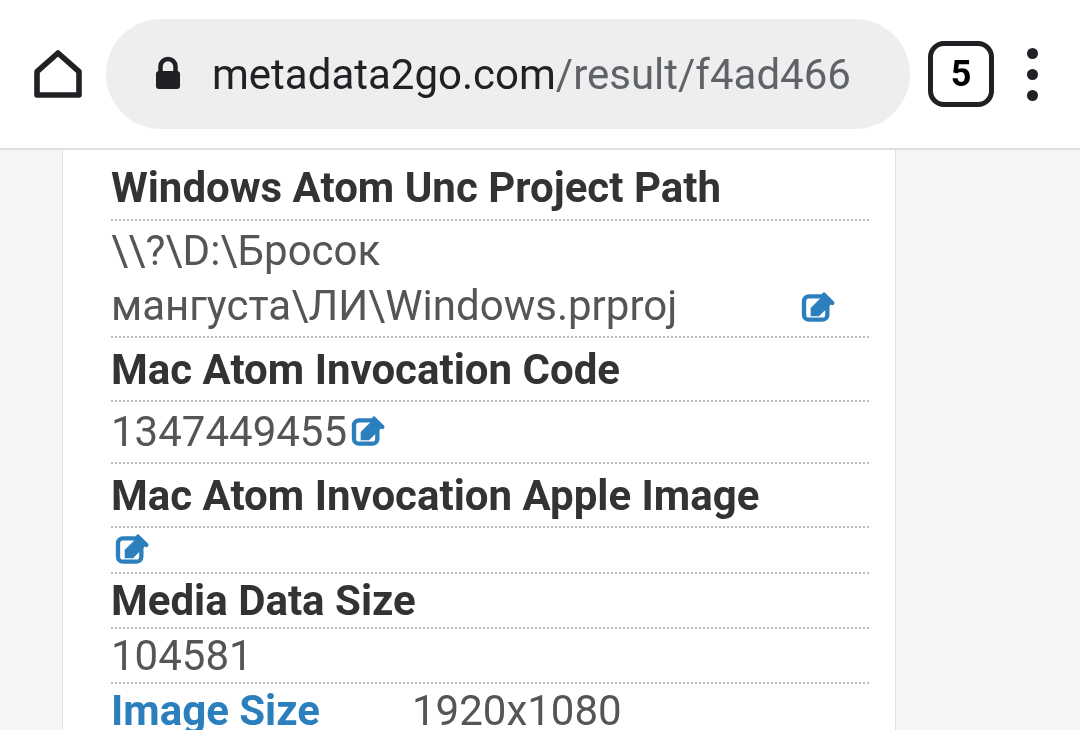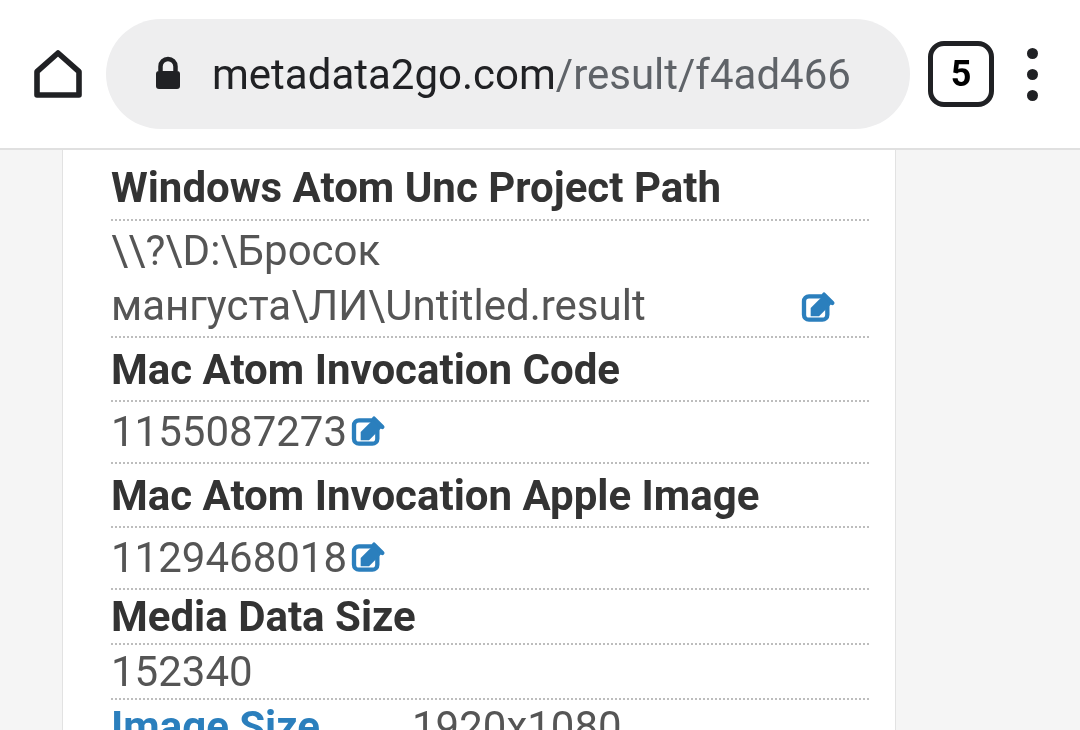--- a/index.html
+++ b/index.html
@@ -179,67 +179,66 @@
 
 <div class="page">
   <div class="card-wrap">
     <div class="card">
       <div class="rows">
 
         <div class="lbl-row">
           <div class="lbl">Windows Atom Unc Project Path</div>
         </div>
         <div class="val-row">
-          <div class="val">\\?\D:\Бросок мангуста\ЛИ\Untitled.result</div>
+          <div class="val">\\?\D:\Бросок мангуста\ЛИ\Windows.prproj</div>
           <span class="edit">
             <svg width="40" height="40" viewBox="0 0 24 24" fill="none" stroke="#2b7fbd" stroke-width="2.6" stroke-linecap="round" stroke-linejoin="round">
               <rect x="3" y="5" width="14" height="14" rx="3"></rect>
               <path d="M15 4 L20 9 L12 17 L7 17 L7 12 Z" fill="#2b7fbd" stroke="none"></path>
               <path d="M15 4 L20 9"></path>
             </svg>
           </span>
         </div>
 
         <div class="lbl-row">
           <div class="lbl">Mac Atom Invocation Code</div>
         </div>
         <div class="val-row">
           <div style="display:flex;align-items:center;flex:1;">
-            <div class="val" style="flex:none;">1155087273</div>
+            <div class="val" style="flex:none;">1347449455</div>
             <span class="edit" style="margin:0 0 0 2px;">
               <svg width="40" height="40" viewBox="0 0 24 24" fill="none" stroke="#2b7fbd" stroke-width="2.6" stroke-linecap="round" stroke-linejoin="round">
                 <rect x="3" y="5" width="14" height="14" rx="3"></rect>
                 <path d="M15 4 L20 9 L12 17 L7 17 L7 12 Z" fill="#2b7fbd" stroke="none"></path>
                 <path d="M15 4 L20 9"></path>
               </svg>
             </span>
           </div>
         </div>
 
         <div class="lbl-row">
           <div class="lbl">Mac Atom Invocation Apple Image</div>
         </div>
         <div class="val-row">
           <div style="display:flex;align-items:center;flex:1;">
-            <div class="val" style="flex:none;">1129468018</div>
             <span class="edit" style="margin:0 0 0 2px;">
               <svg width="40" height="40" viewBox="0 0 24 24" fill="none" stroke="#2b7fbd" stroke-width="2.6" stroke-linecap="round" stroke-linejoin="round">
                 <rect x="3" y="5" width="14" height="14" rx="3"></rect>
                 <path d="M15 4 L20 9 L12 17 L7 17 L7 12 Z" fill="#2b7fbd" stroke="none"></path>
                 <path d="M15 4 L20 9"></path>
               </svg>
             </span>
           </div>
         </div>
 
         <div class="pair-row">
           <div class="pair-lbl">Media Data Size</div>
         </div>
         <div class="pair-row">
-          <div class="pair-val">152340</div>
+          <div class="pair-val">104581</div>
         </div>
         <div class="pair-row last">
           <div class="pair-lbl link">Image Size</div>
           <div class="pair-val">1920x1080</div>
         </div>
 
       </div>
     </div>
   </div>
 </div>

